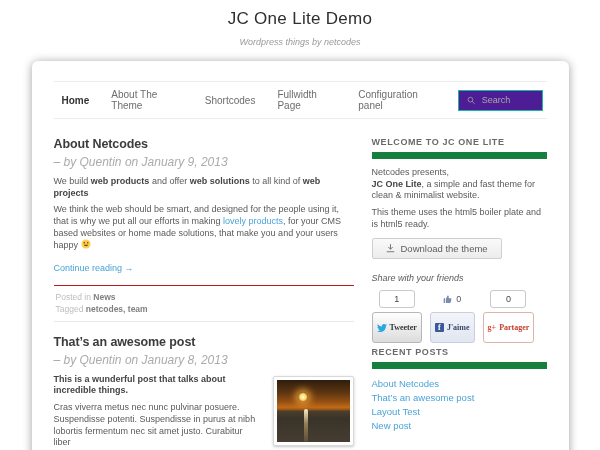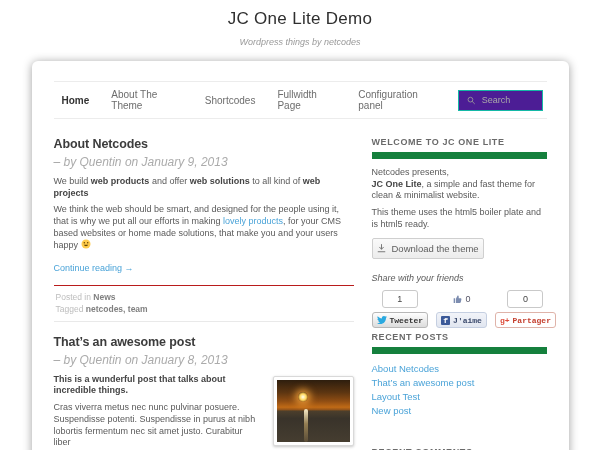--- a/index.html
+++ b/index.html
@@ -58,31 +58,31 @@
     background:linear-gradient(180deg,rgba(255,244,210,.95),rgba(255,214,130,.45) 45%,rgba(255,200,110,.12)); }
 
   
   .sidebar h3 { font-size:9px; font-weight:bold; letter-spacing:.6px; color:#6a6a6a;
     padding-bottom:5px; border-bottom:7px solid #15803d; margin-bottom:8px; }
   .widget-welcome h3 { margin-top:0; }
   .sidebar p { font-size:9px; line-height:1.3; color:#5a5a5a; margin-bottom:5px; }
   .sidebar b { color:#454545; }
   .dl-btn { display:inline-flex; align-items:center; gap:6px; font-family:inherit;
     font-size:9.5px; color:#5f5f5f; background:linear-gradient(#fafafa,#ececec);
-    border:1px solid #cfcfcf; border-radius:2px; padding:4px 4px; margin:3px 0 8px; cursor:pointer; }
+    border:1px solid #cfcfcf; border-radius:2px; padding:4px 13px; margin:3px 0 8px; cursor:pointer; }
   .share-title { font-style:italic; color:#6f6f6f; margin-top:6px; }
   .social-row { display:flex; gap:8px; margin:3px 0 4px; align-items:flex-start; }
   .social-col { display:flex; flex-direction:column; align-items:center; gap:4px; }
   .count-box { width:36px; height:18px; border:1px solid #c9c9c9; border-radius:3px;
     background:#fff; display:flex; align-items:center; justify-content:center;
     font-size:9px; color:#444; }
   .fb-count { height:18px; display:flex; align-items:center; gap:3px; font-size:9px; color:#556; }
-  .sbtn { display:inline-flex; align-items:center; gap:3px; font-family:Liberation Mono, monospace;
+  .sbtn { display:inline-flex; align-items:center; gap:3px; font-family:Liberation Serif, serif;
     font-size:8px; font-weight:bold; color:#333; background:linear-gradient(#fefefe,#dcdcdc);
-    border:1px solid #b7b7b7; border-radius:3px; padding:2px 4px; height:16px; cursor:pointer; }
+    border:1px solid #b7b7b7; border-radius:3px; padding:2px 4px; height:31px; cursor:pointer; }
   .sbtn.fb { background:linear-gradient(#f2f4f9,#e1e6f0); border-color:#c5cfe1; color:#39486b; }
   .fb-f { width:9px; height:9px; background:#3b5998; color:#fff; border-radius:1px;
     font-size:8px; font-weight:bold; display:flex; align-items:center; justify-content:center; }
   .sbtn.gp { background:#fff; border-color:#dfb3a9; color:#c43d2c; }
   .gp-logo { color:#dd4b39; font-weight:bold; }
   .widget { margin-top:29px; }
   .widget.recent-posts { margin-top:4px; }
   .side-link { display:block; font-size:9.5px; color:#4aa3d8; text-decoration:none;
     line-height:1.48; cursor:pointer; }
 </style>

